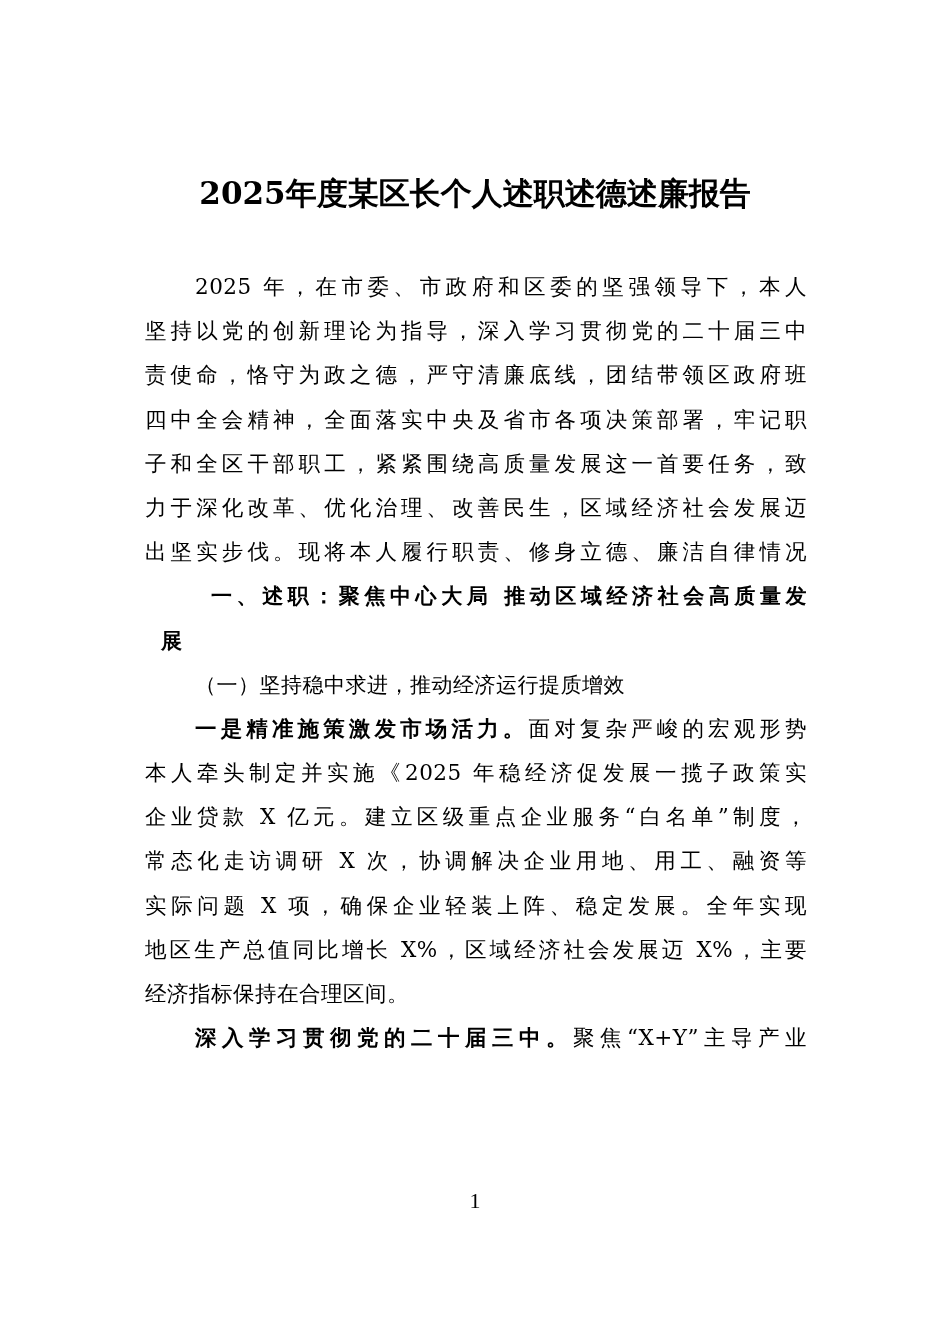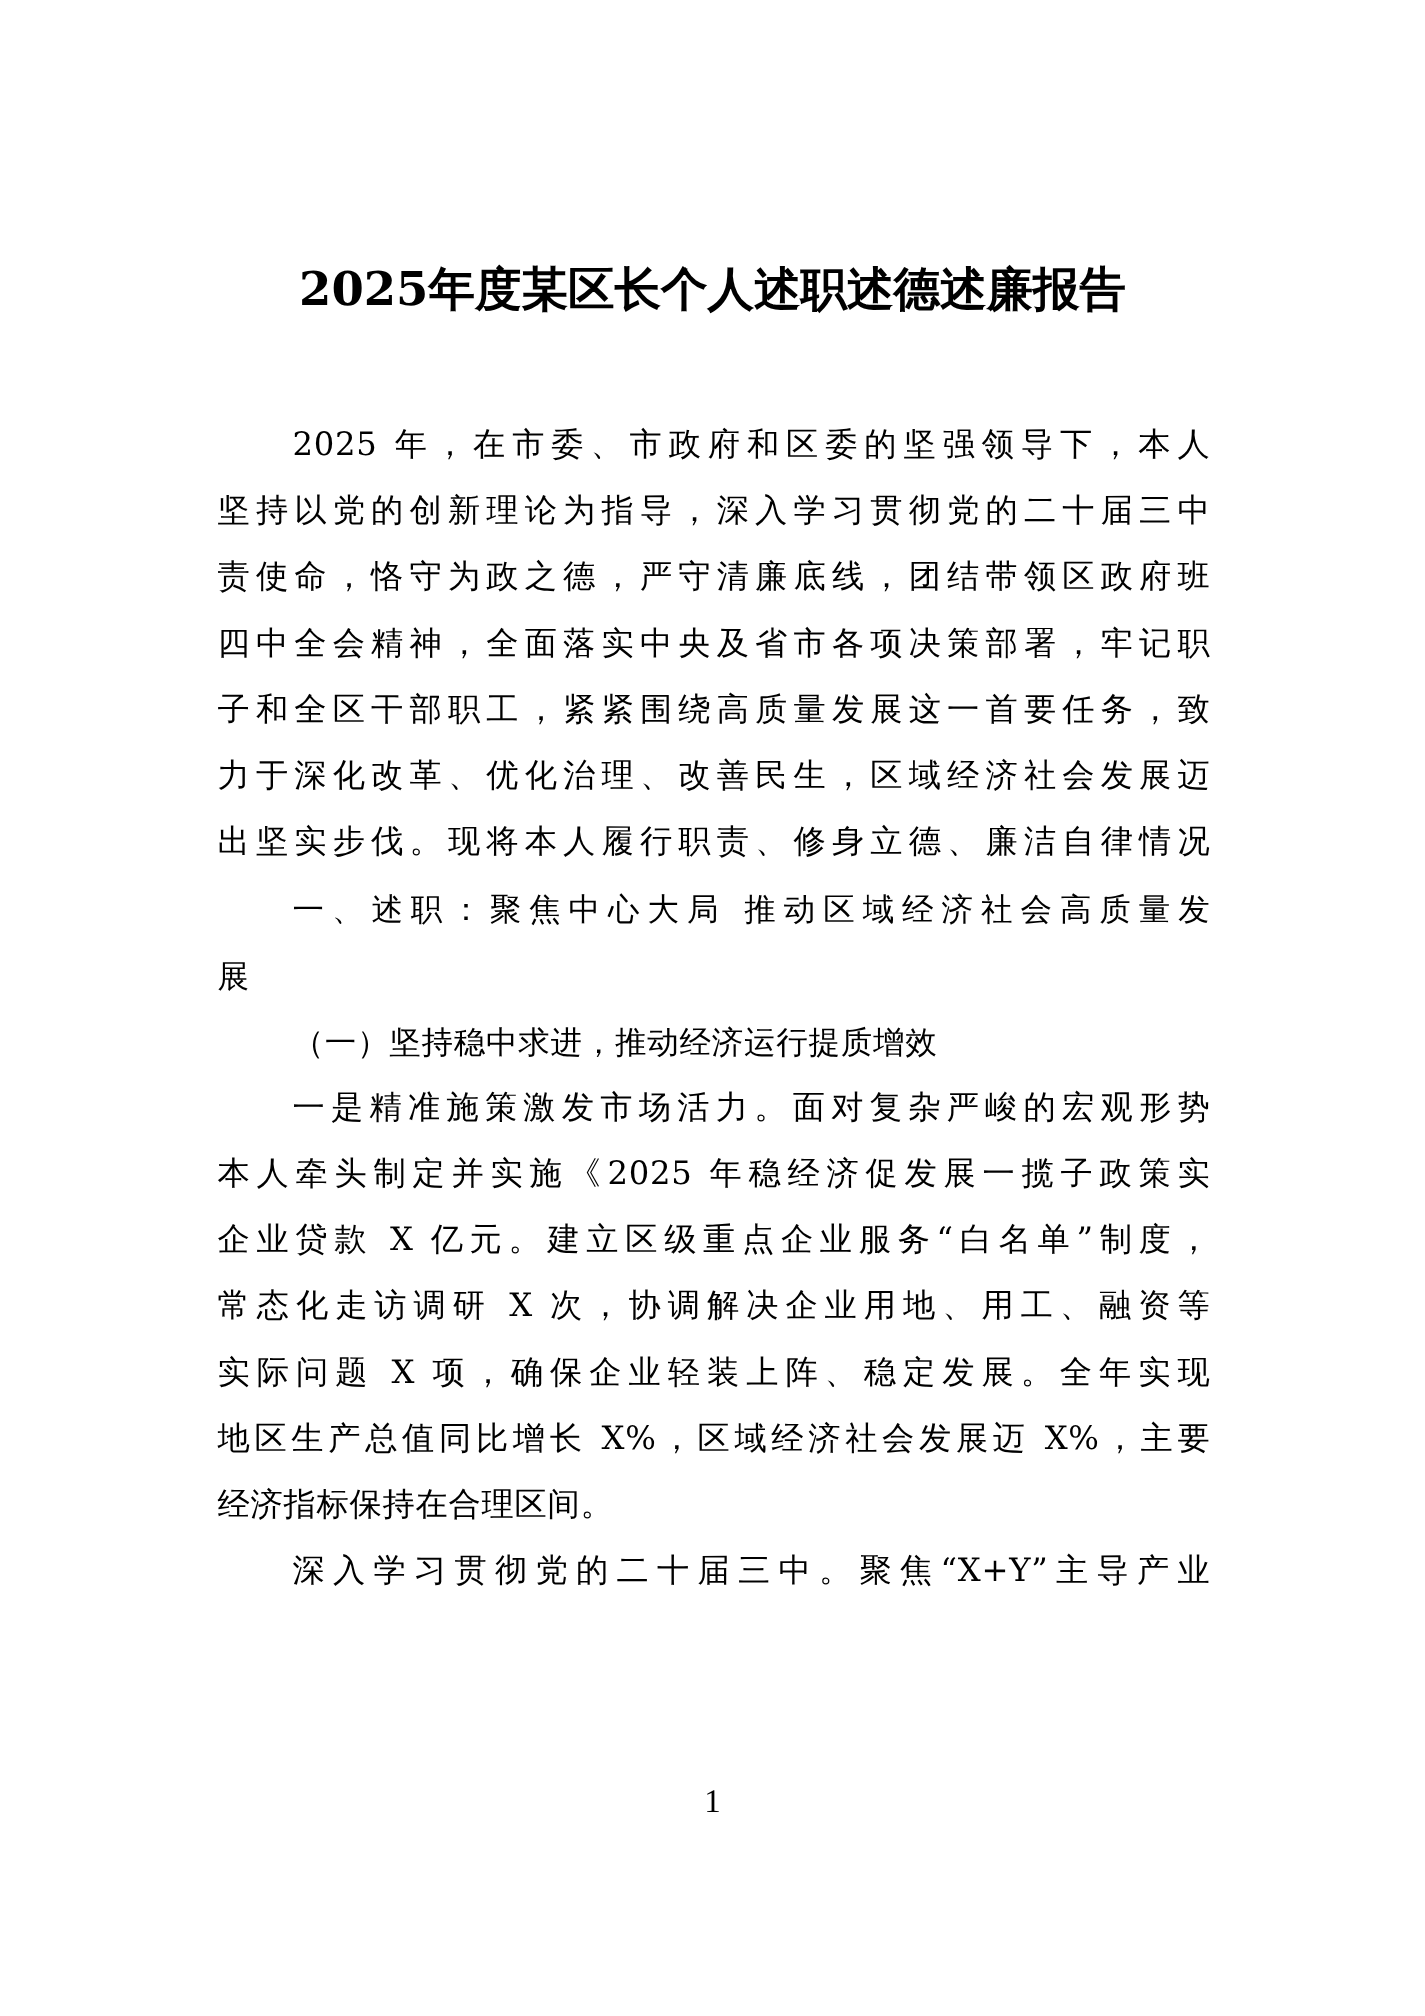--- a/index.html
+++ b/index.html
@@ -30,46 +30,47 @@
       font-size: 31px;
       font-weight: bold;
       line-height: 46px;
       letter-spacing: 0px;
       white-space: nowrap;
     }
     .body {
       position: absolute;
       left: 145px;
       width: 662px;
-      top: 275px;
+      top: 265px;
     }
     .line {
       height: 44.2px;
       line-height: 44.2px;
       font-size: 21.5px;
       white-space: nowrap;
       text-align: justify;
       text-align-last: justify;
       letter-spacing: 0.5px;
     }
     .line.last {
       text-align-last: left;
     }
     .indent { padding-left: 50px; }
     .indent-sub { padding-left: 50px; }
     .heading1 {
       font-family: "DejaVu Sans", "Liberation Sans", sans-serif;
-      font-weight: normal;
+      font-weight: bold;
       font-size: 21px;
+      margin-left: 16px;
     }
     .heading2 {
       font-size: 21px;
     }
     .bold-lead {
-      font-weight: normal;
+      font-weight: bold;
     }
     .page-number {
       position: absolute;
       left: 0;
       width: 950px;
       top: 1188px;
       text-align: center;
       font-size: 22px;
       font-family: "Liberation Serif", serif;
     }

